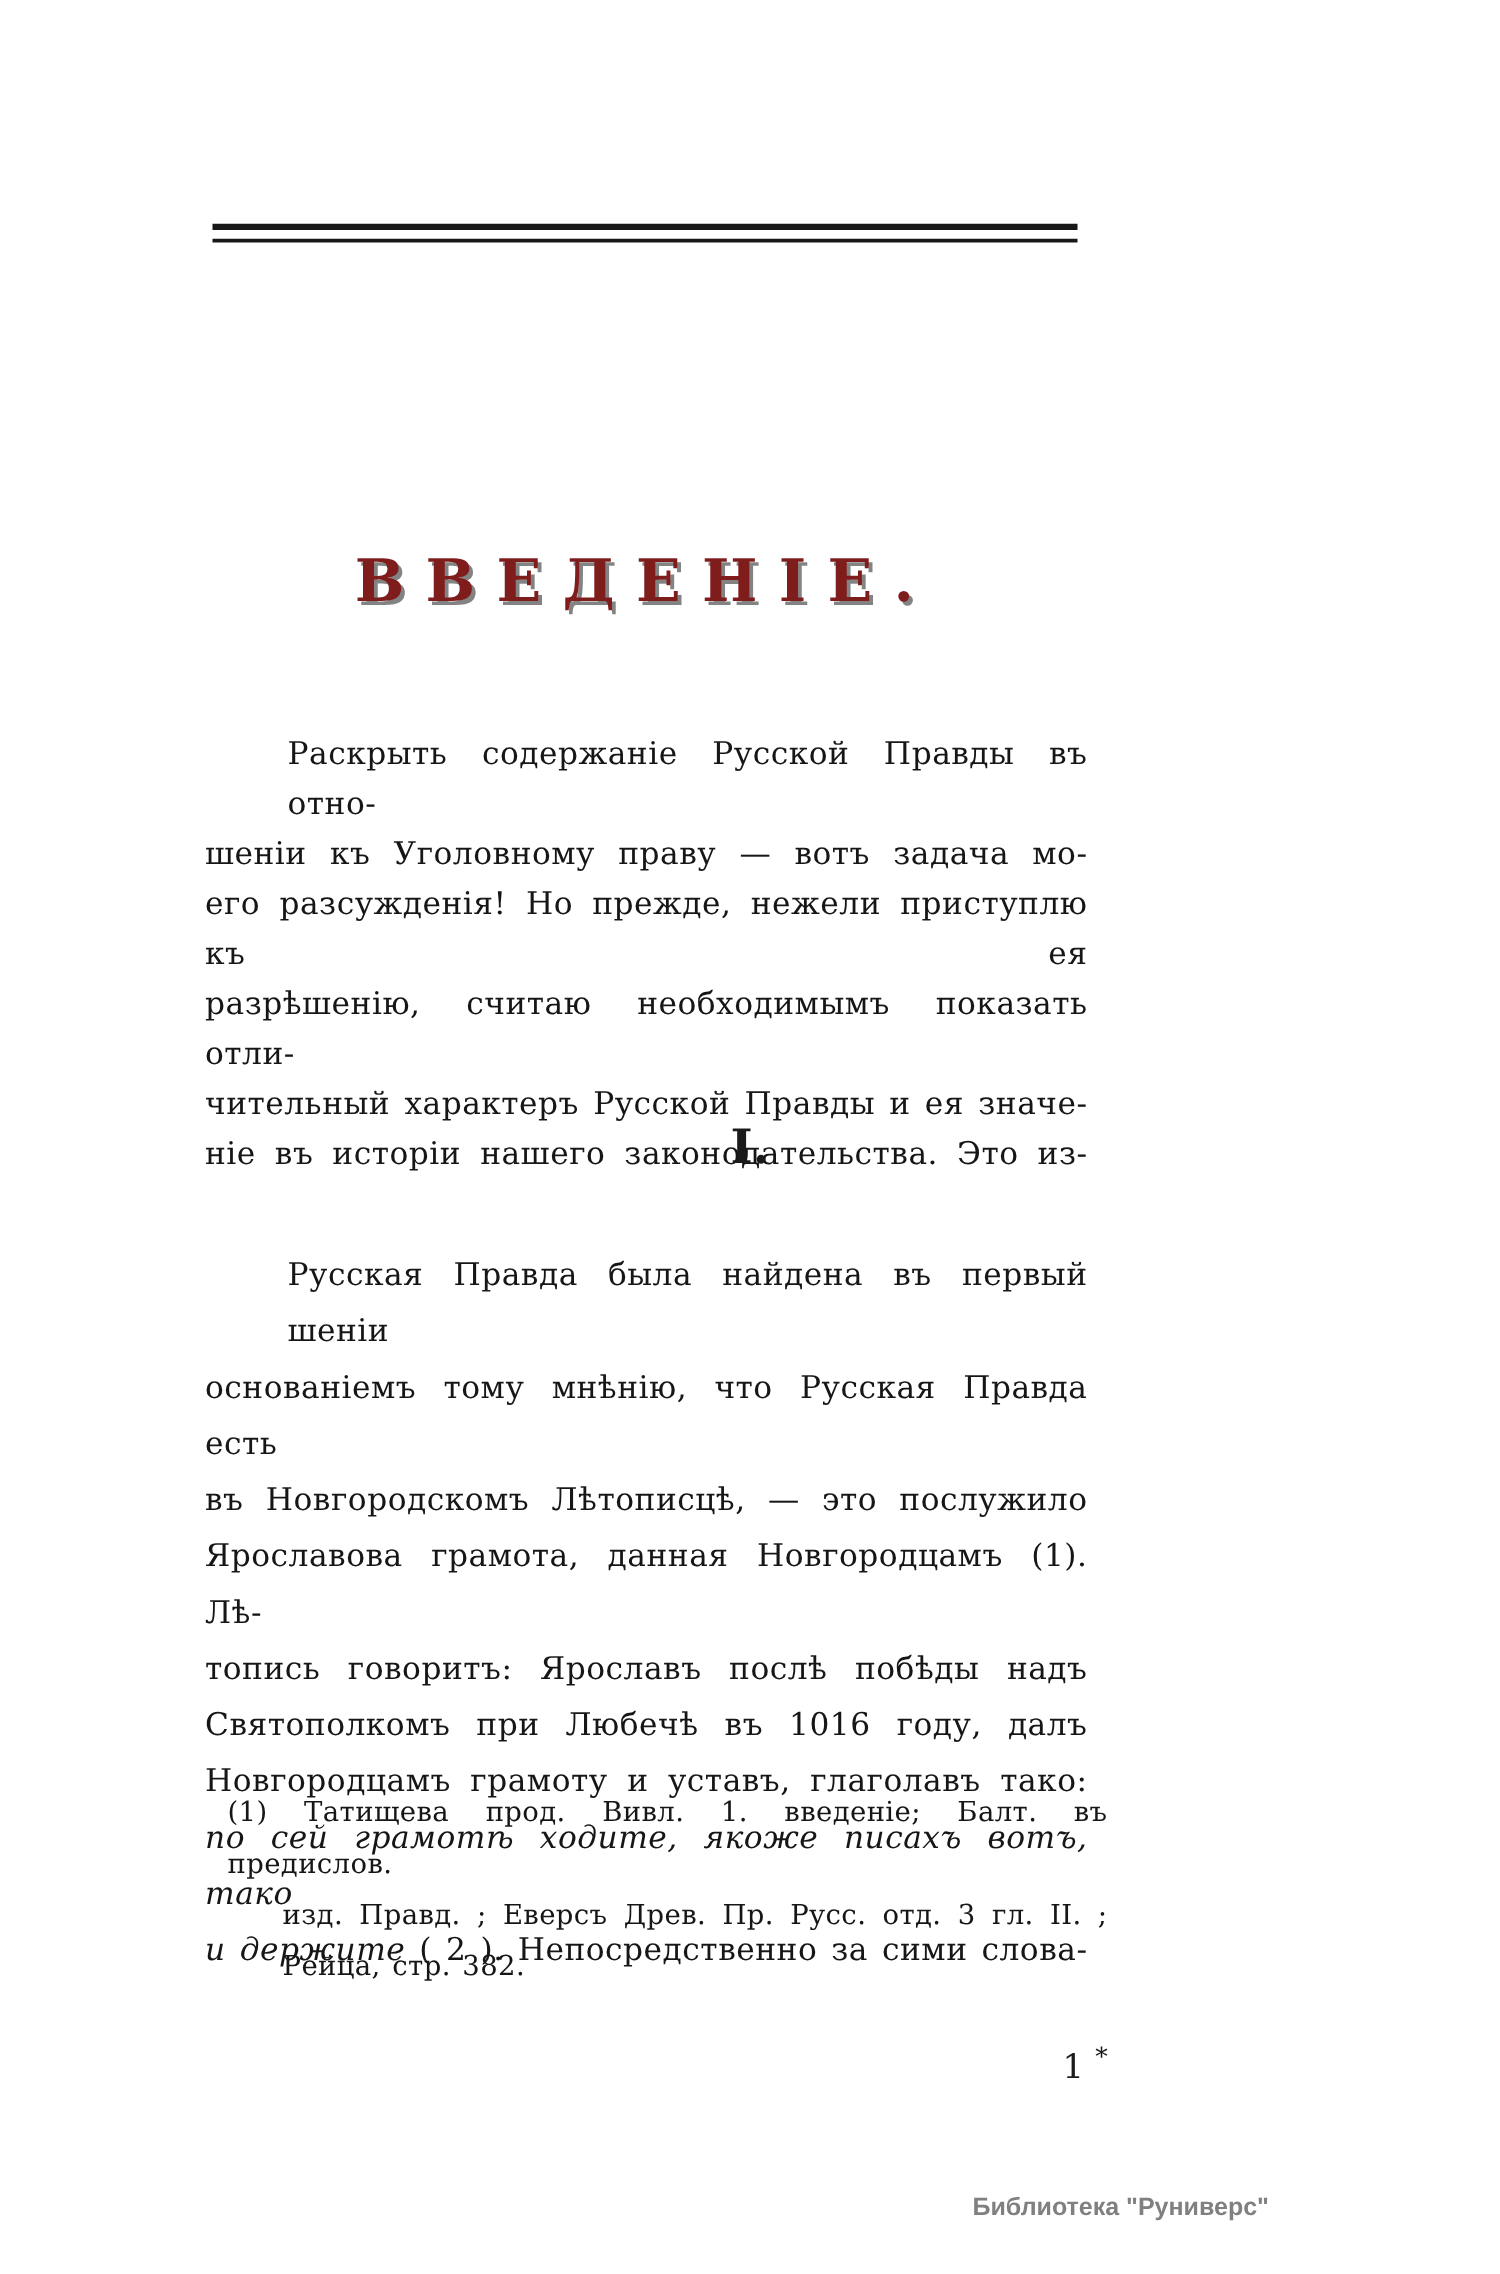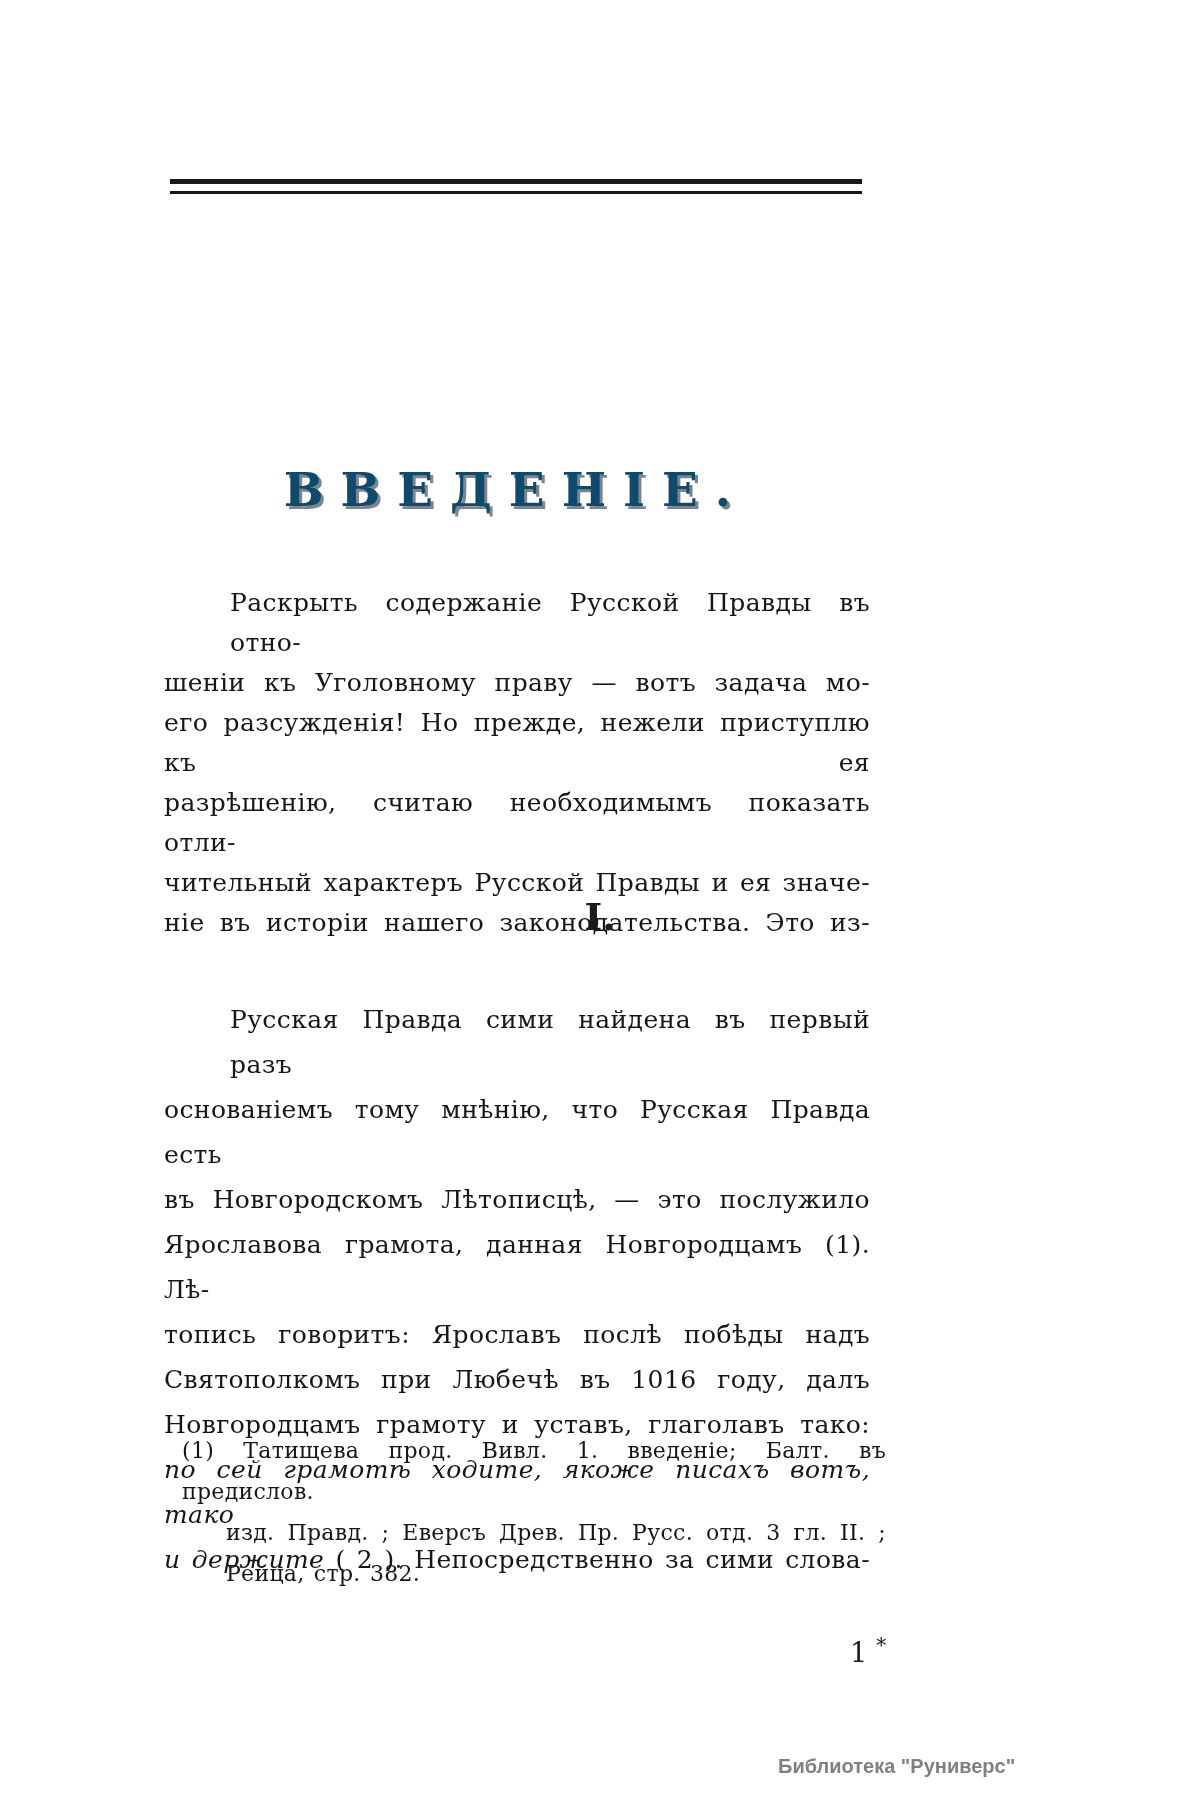--- a/index.html
+++ b/index.html
@@ -12,25 +12,25 @@
     color: #161616;
     overflow: hidden;
   }
   
   .rule { position: absolute; left: 170px; top: 179px; width: 692px; }
   .rule-thick { height: 5px; background: #181818; }
   .rule-thin  { margin-top: 7px; height: 3px; background: #181818; }
 
   
   .title {
-    position: absolute; left: 163px; top: 462px; width: 706px; margin: 0;
+    position: absolute; left: 163px; top: 438px; width: 706px; margin: 0;
     text-align: center;
     font-size: 47px; font-weight: bold;
     letter-spacing: 17px;
-    color: #0c4a6e;
+    color: #7f1d1d;
     text-shadow: 3px 3px 0 rgba(30,30,30,0.55);
     white-space: nowrap;
   }
 
   .para { position: absolute; left: 164px; width: 706px; }
   .para1 { top: 583px; }
   .para2 { top: 997px; }
   .line { font-size: 25px; letter-spacing: 0.4px; word-spacing: 2px; }
   .para1 .line { line-height: 40px; }
   .para2 .line { line-height: 45px; }
@@ -74,21 +74,21 @@
     <div class="line justify">шеніи къ Уголовному праву — вотъ задача мо-</div>
     <div class="line justify">его разсужденія! Но прежде, нежели приступлю къ ея</div>
     <div class="line justify">разрѣшенію, считаю необходимымъ показать отли-</div>
     <div class="line justify">чительный характеръ Русской Правды и ея значе-</div>
     <div class="line justify">ніе въ исторіи нашего законодательства. Это из-</div>
   </div>
 
   <div class="section-heading">I.</div>
 
   <div class="para para2">
-    <div class="line justify indent">Русская Правда сими найдена въ первый разъ</div>
+    <div class="line justify indent">Русская Правда была найдена въ первый шеніи</div>
     <div class="line justify">основаніемъ тому мнѣнію, что Русская Правда есть</div>
     <div class="line justify">въ Новгородскомъ Лѣтописцѣ, — это послужило</div>
     <div class="line justify">Ярославова грамота, данная Новгородцамъ (1). Лѣ-</div>
     <div class="line justify">топись говоритъ: Ярославъ послѣ побѣды надъ</div>
     <div class="line justify">Святополкомъ при Любечѣ въ 1016 году, далъ</div>
     <div class="line justify">Новгородцамъ грамоту и уставъ, глаголавъ тако:</div>
     <div class="line justify italic">по сей грамотѣ ходите, якоже писахъ вотъ, тако</div>
     <div class="line justify"><span class="italic">и держите</span> <span>( 2 ). Непосредственно за сими слова-</span></div>
   </div>
 

